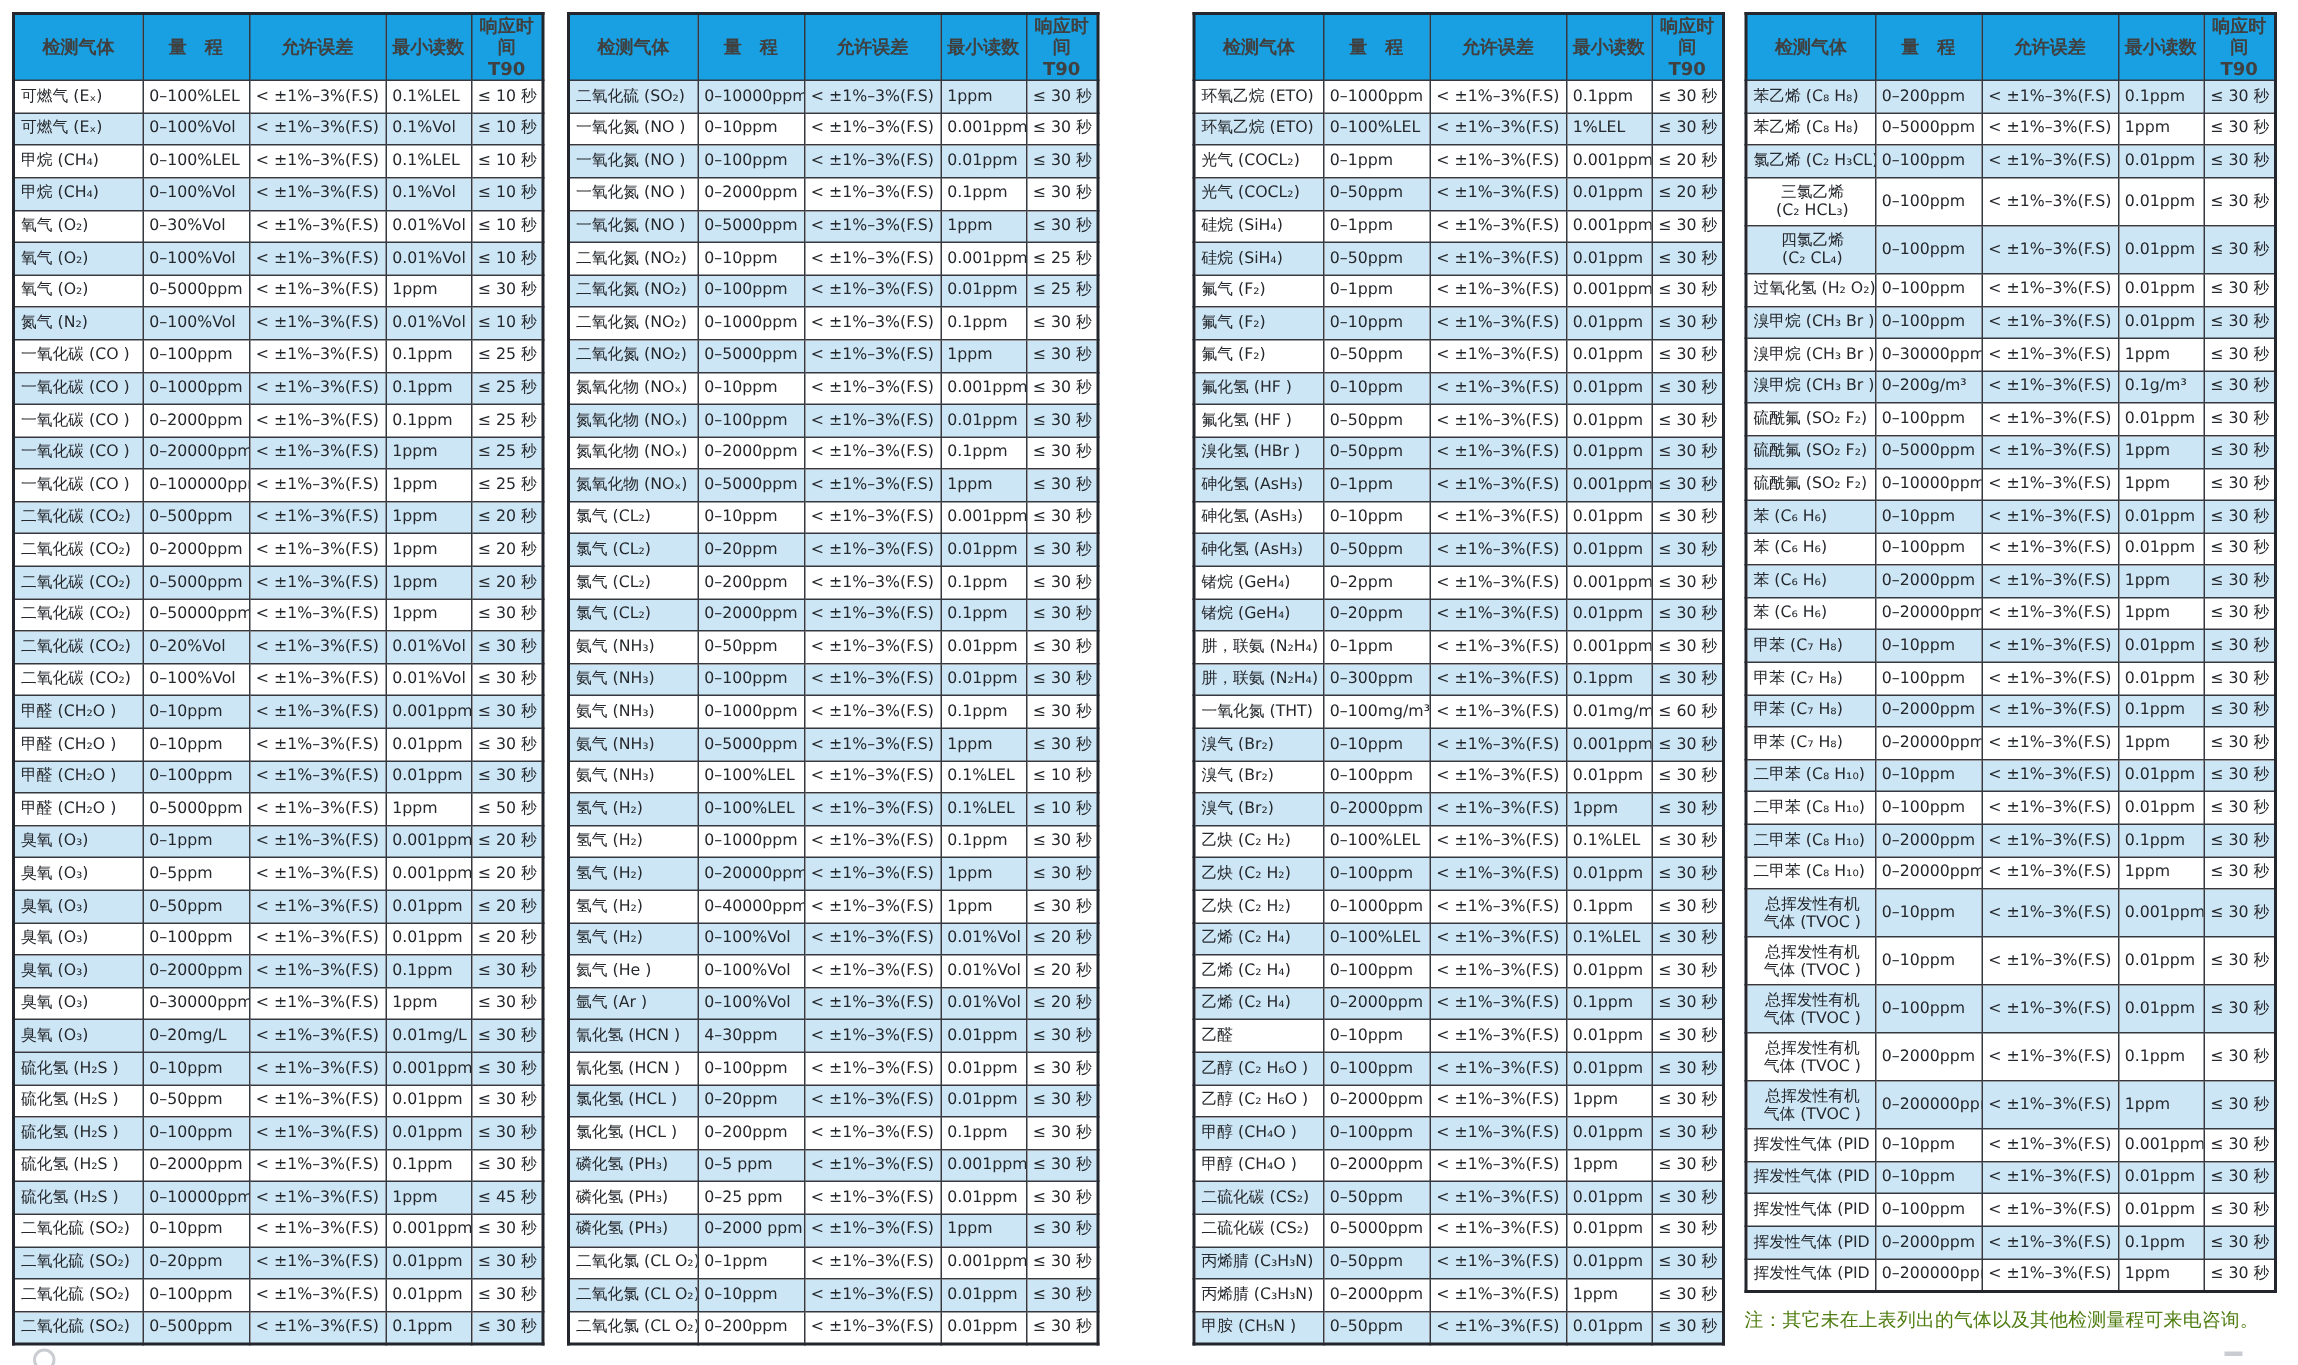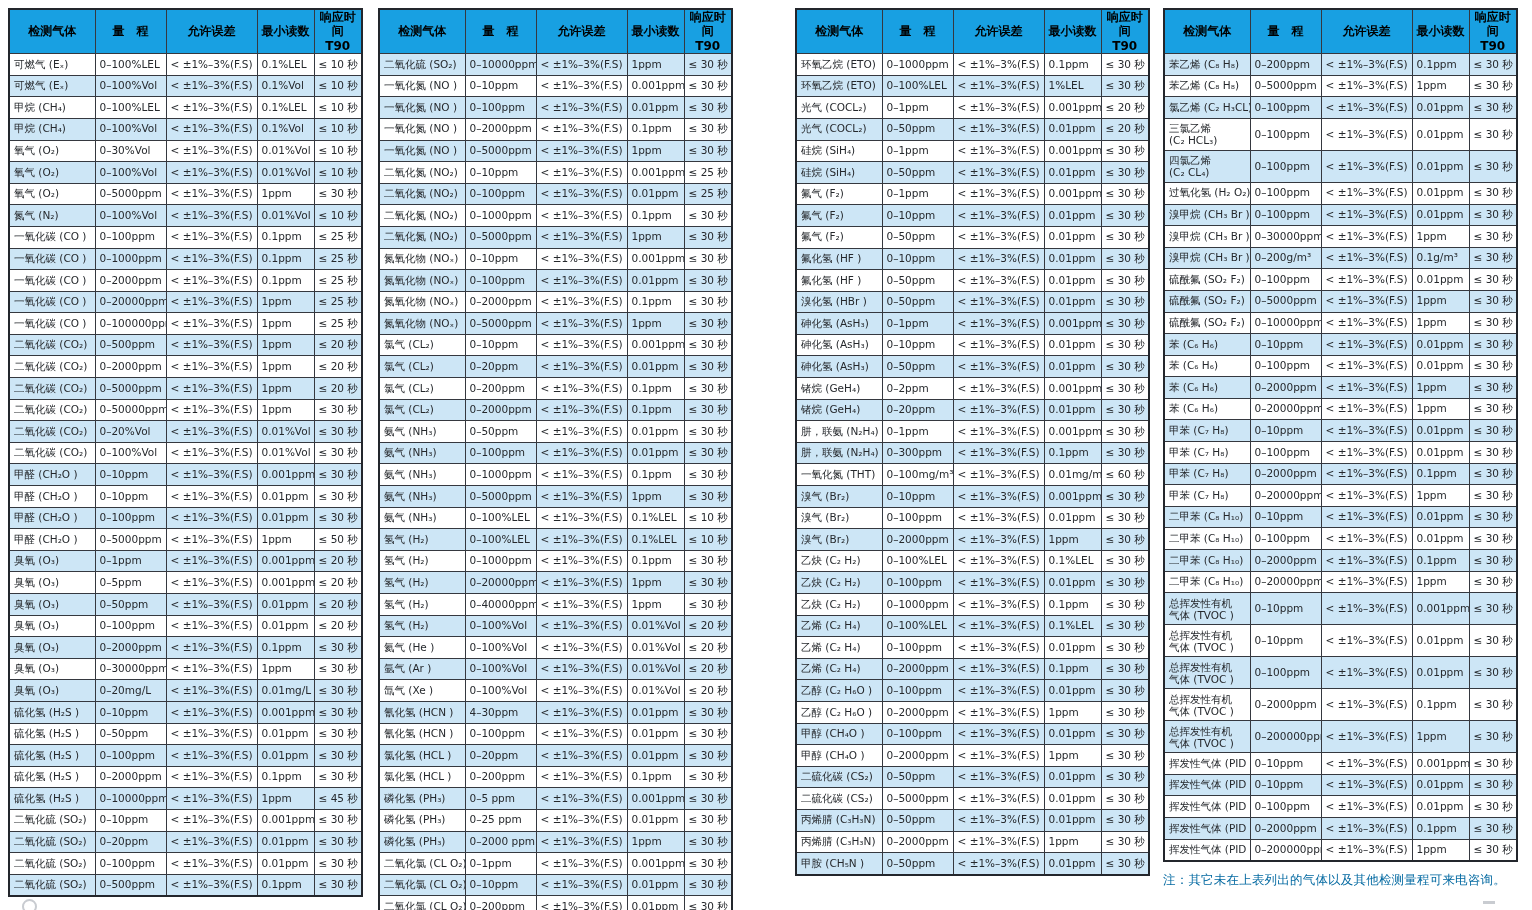--- a/index.html
+++ b/index.html
@@ -9,36 +9,36 @@
   table.spec{
     position:absolute;top:8px;width:353px;
     border-collapse:collapse;table-layout:fixed;
     border:2px solid #23262c;background:#fff;
   }
   .t1{left:8px;} .t2{left:378px;} .t3{left:795px;} .t4{left:1163px;}
 
   table.spec th, table.spec td{border:1px solid #35383f;}
 
   table.spec thead th{
-    background:#18a0e2;color:#000000;font-size:12px;font-weight:bold;
+    background:#18a0e2;color:#404040;font-size:12px;font-weight:bold;
     height:38px;text-align:center;vertical-align:middle;
     white-space:pre-line;line-height:1.2;padding:0 1px;
   }
   table.spec tbody td{
     height:20.6px;font-size:10.5px;color:#25282c;background:#fff;
     padding:0 2px 0 4px;line-height:1.1;vertical-align:middle;
     white-space:nowrap;overflow:hidden;text-align:left;
   }
   table.spec tr.blue td{background:#cde6f6;}
   table.spec tr.tall td{height:31px;}
-  table.spec tr.tall td:first-child{white-space:pre-line;line-height:1.15;}
+  table.spec tr.tall td:first-child{white-space:pre-line;line-height:1.15;text-align:center;}
 
   .note{
     position:absolute;left:1163px;top:872px;width:360px;
-    font-size:12.5px;color:#0369a1;letter-spacing:0.2px;
+    font-size:12.5px;color:#4d7c0f;letter-spacing:0.2px;
   }
   .deco-left{
     position:absolute;left:22px;top:899px;width:11px;height:11px;
     border:2px solid #c9ccd1;border-radius:50%;
   }
   .deco-right{
     position:absolute;left:1483px;top:901px;width:12px;height:3px;
     background:#c9ccd1;
   }
 </style>
@@ -557,27 +557,20 @@
           <td>0.01%Vol</td>
           <td>≤ 20 秒</td>
         </tr>
         <tr class="blue">
           <td>氩气 (Ar )</td>
           <td>0–100%Vol</td>
           <td>&lt; ±1%–3%(F.S)</td>
           <td>0.01%Vol</td>
           <td>≤ 20 秒</td>
         </tr>
-        <tr>
-          <td>氙气 (Xe )</td>
-          <td>0–100%Vol</td>
-          <td>&lt; ±1%–3%(F.S)</td>
-          <td>0.01%Vol</td>
-          <td>≤ 20 秒</td>
-        </tr>
         <tr class="blue">
           <td>氰化氢 (HCN )</td>
           <td>4–30ppm</td>
           <td>&lt; ±1%–3%(F.S)</td>
           <td>0.01ppm</td>
           <td>≤ 30 秒</td>
         </tr>
         <tr>
           <td>氰化氢 (HCN )</td>
           <td>0–100ppm</td>
@@ -859,20 +852,27 @@
           <td>0.01ppm</td>
           <td>≤ 30 秒</td>
         </tr>
         <tr class="blue">
           <td>乙烯 (C₂ H₄)</td>
           <td>0–2000ppm</td>
           <td>&lt; ±1%–3%(F.S)</td>
           <td>0.1ppm</td>
           <td>≤ 30 秒</td>
         </tr>
+        <tr>
+          <td>乙醛</td>
+          <td>0–10ppm</td>
+          <td>&lt; ±1%–3%(F.S)</td>
+          <td>0.01ppm</td>
+          <td>≤ 30 秒</td>
+        </tr>
         <tr class="blue">
           <td>乙醇 (C₂ H₆O )</td>
           <td>0–100ppm</td>
           <td>&lt; ±1%–3%(F.S)</td>
           <td>0.01ppm</td>
           <td>≤ 30 秒</td>
         </tr>
         <tr>
           <td>乙醇 (C₂ H₆O )</td>
           <td>0–2000ppm</td>

